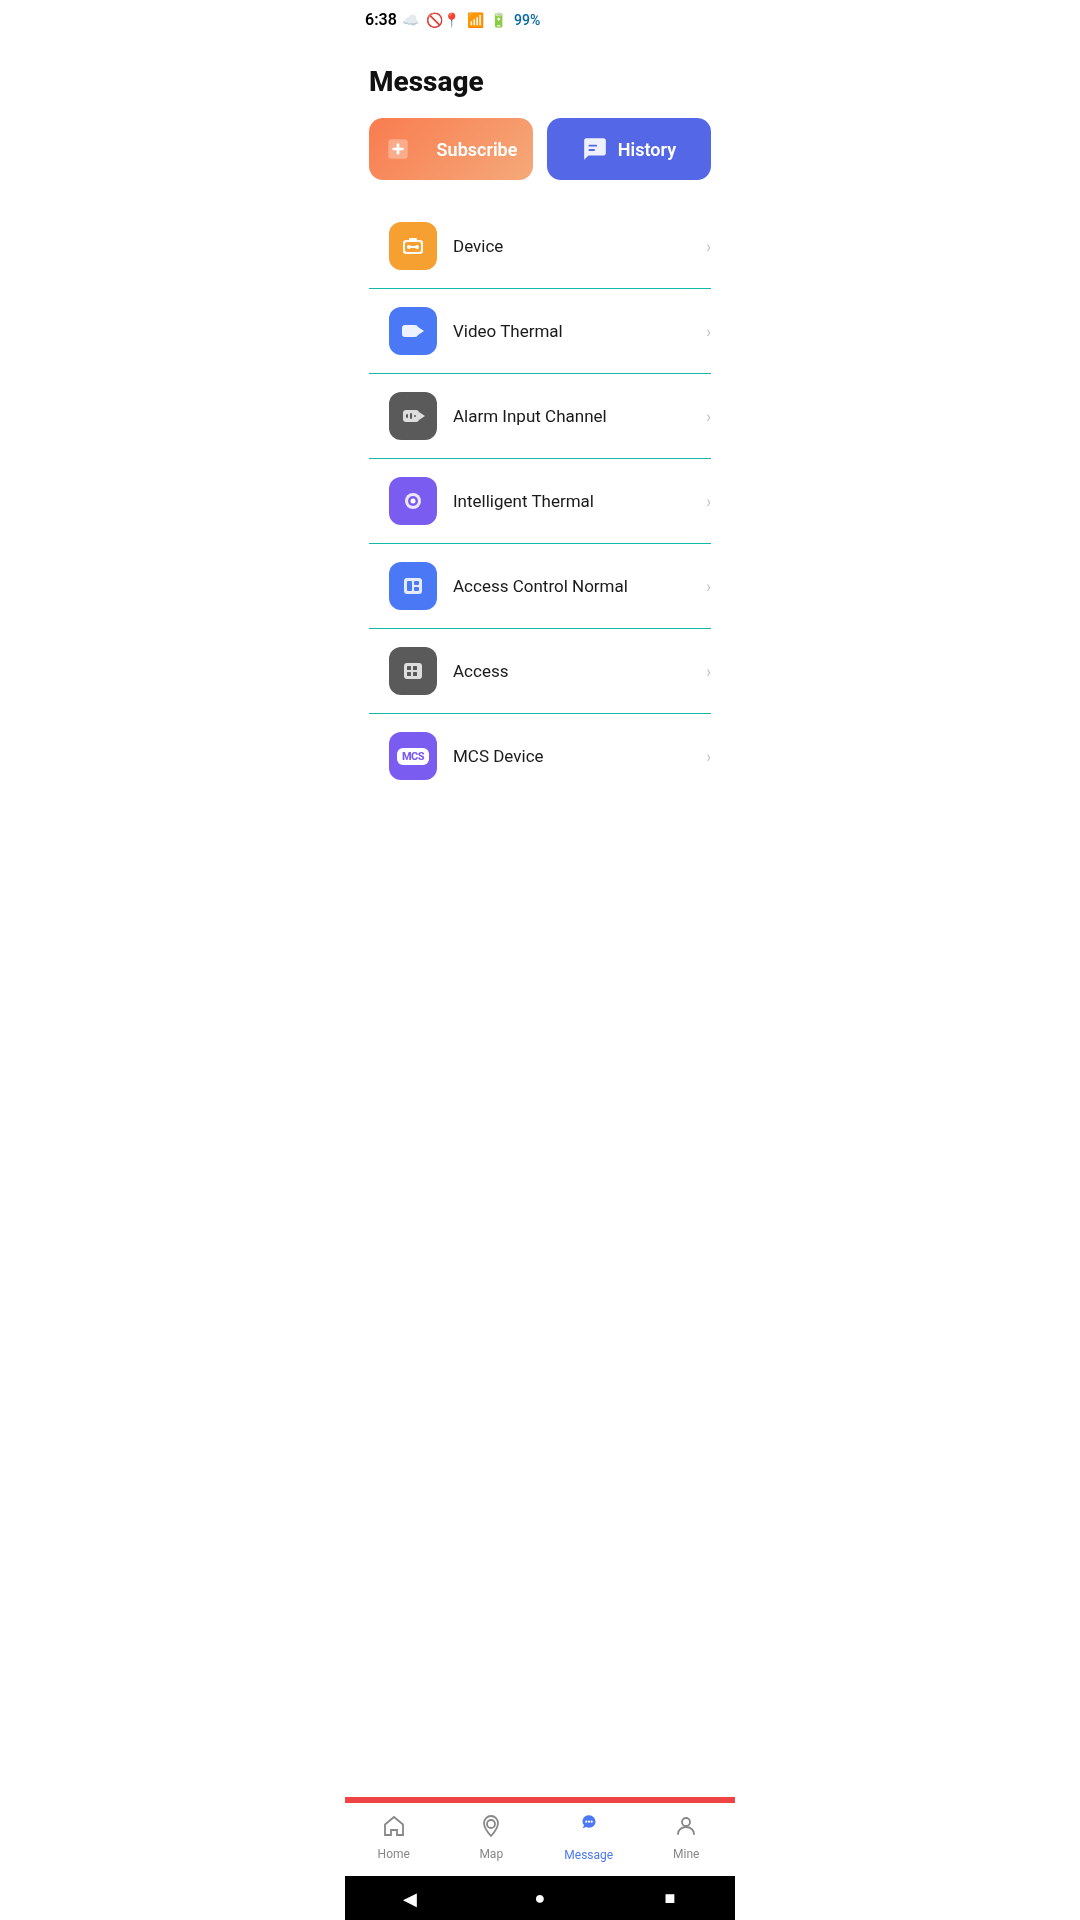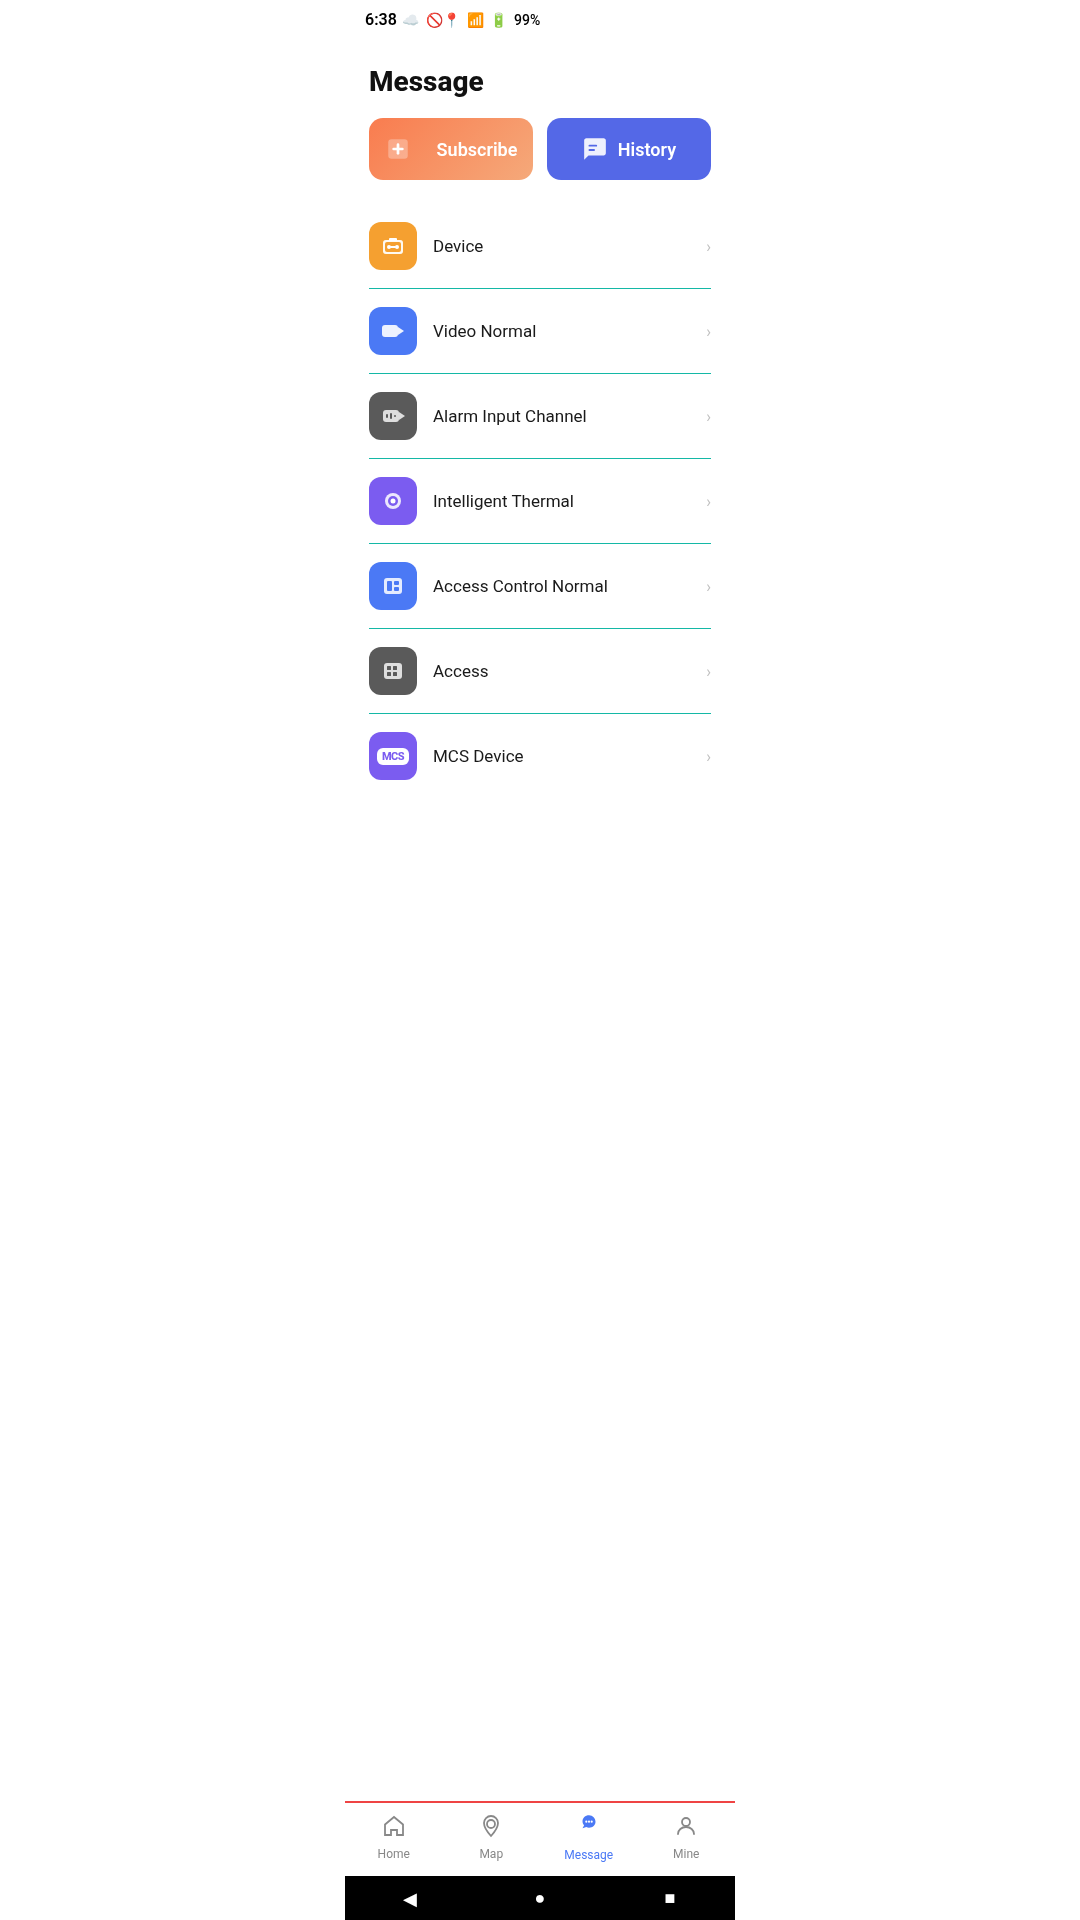--- a/index.html
+++ b/index.html
@@ -124,20 +124,21 @@
     }
 
     .item-icon-wrap {
       width: 48px;
       height: 48px;
       border-radius: 12px;
       display: flex;
       align-items: center;
       justify-content: center;
       flex-shrink: 0;
+      margin-left: 20px;
     }
 
     .item-icon-wrap.orange {
       background: #f5a030;
     }
 
     .item-icon-wrap.blue {
       background: #4b79f5;
     }
 
@@ -172,21 +173,21 @@
       color: #c0c0c0;
       font-size: 16px;
     }
 
     
     .bottom-nav {
       display: flex;
       justify-content: space-around;
       align-items: center;
       padding: 10px 0 14px 0;
-      border-top: 2px solid #ef4444;
+      border-top: 6px solid #ef4444;
       background: #fff;
     }
 
     .nav-item {
       display: flex;
       flex-direction: column;
       align-items: center;
       gap: 4px;
       cursor: pointer;
       flex: 1;
@@ -243,21 +244,21 @@
 <div class="status-bar">
   <div class="status-left">
     <span class="status-time">6:38</span>
     <span class="status-icon">☁️</span>
     <span class="status-icon">🚫</span>
   </div>
   <div class="status-right">
     <span style="font-size:14px;">📍</span>
     <span style="font-size:14px;">📶</span>
     <span style="font-size:14px;">🔋</span>
-    <span style="font-size:14px; color:#000000; font-weight:500;">99%</span>
+    <span style="font-size:14px; color:#0369a1; font-weight:500;">99%</span>
   </div>
 </div>
 
 <div class="page-title">Message</div>
 
 <div class="buttons-row">
   <button class="btn-subscribe">
     <svg class="svg-icon" viewBox="0 0 24 24" fill="white">
       <rect x="3" y="3" width="18" height="18" rx="3" fill="rgba(255,255,255,0.3)"></rect>
       <line x1="12" y1="8" x2="12" y2="16" stroke="white" stroke-width="2.5" stroke-linecap="round"></line>
@@ -293,21 +294,21 @@
     <span class="item-chevron">›</span>
   </div>
 
   <div class="list-item">
     <div class="item-icon-wrap blue">
       <svg width="28" height="28" viewBox="0 0 28 28">
         <rect x="3" y="8" width="16" height="12" rx="3" fill="white" opacity="0.9"></rect>
         <polygon points="19,10 25,14 19,18" fill="white" opacity="0.9"></polygon>
       </svg>
     </div>
-    <span class="item-label">Video Normal</span>
+    <span class="item-label">Video Thermal</span>
     <span class="item-chevron">›</span>
   </div>
 
   <div class="list-item">
     <div class="item-icon-wrap dark">
       <svg width="28" height="28" viewBox="0 0 28 28">
         <rect x="4" y="8" width="16" height="12" rx="3" fill="white" opacity="0.8"></rect>
         <polygon points="20,10 26,14 20,18" fill="white" opacity="0.8"></polygon>
         <rect x="7" y="12" width="2" height="4" rx="1" fill="#5a5a5a"></rect>
         <rect x="11" y="11" width="2" height="6" rx="1" fill="#5a5a5a"></rect>

